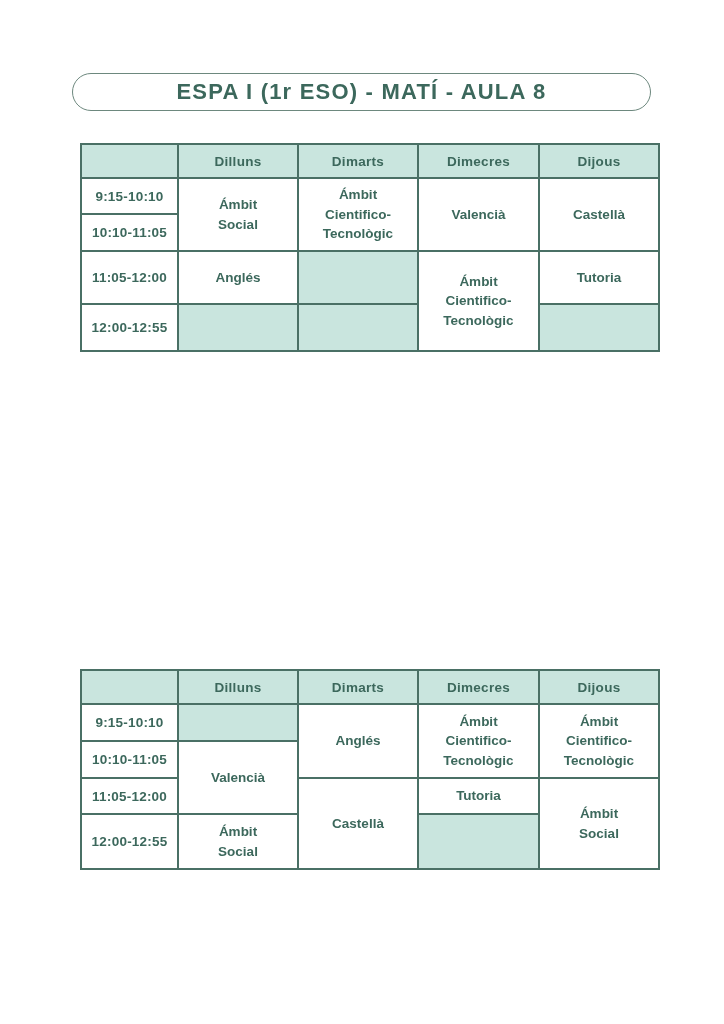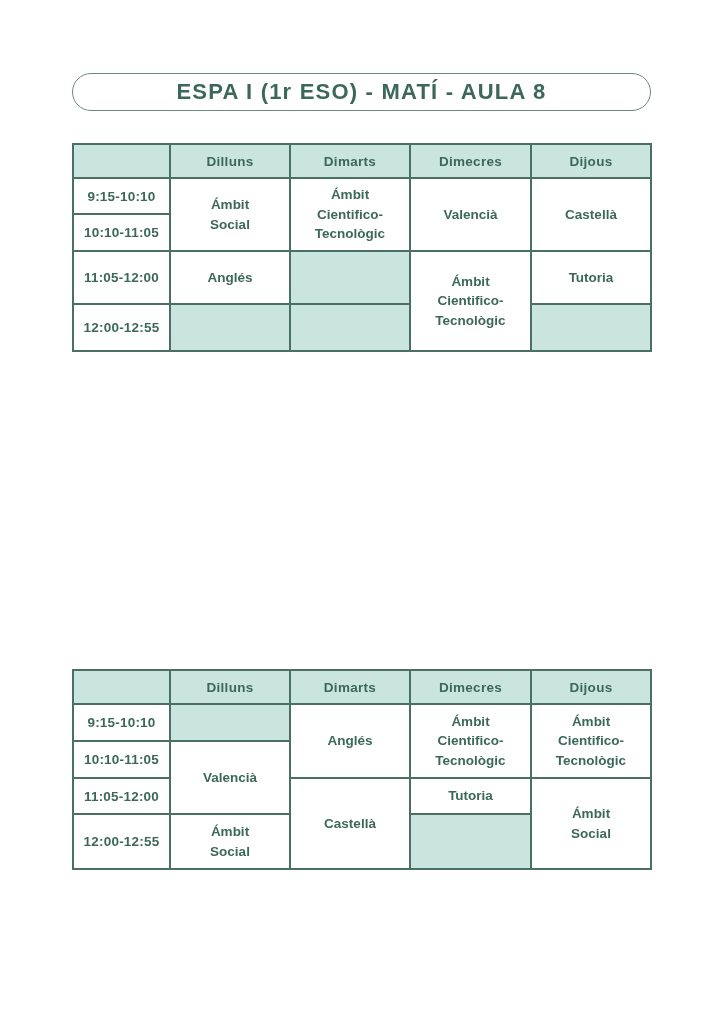--- a/index.html
+++ b/index.html
@@ -22,21 +22,21 @@
   }
   .pill-text {
     font-size: 22px;
     font-weight: bold;
     letter-spacing: 1.2px;
     color: var(--text, #3c685c);
     white-space: nowrap;
   }
   table.tt {
     position: absolute;
-    left: 72px;
+    left: 80px;
     border-collapse: collapse;
     table-layout: fixed;
     border-radius: 19px;
   }
   table.tt td {
     border: 2px solid var(--border, #4a7065);
     padding: 0;
     text-align: center;
     vertical-align: middle;
     color: var(--text, #3c685c);

